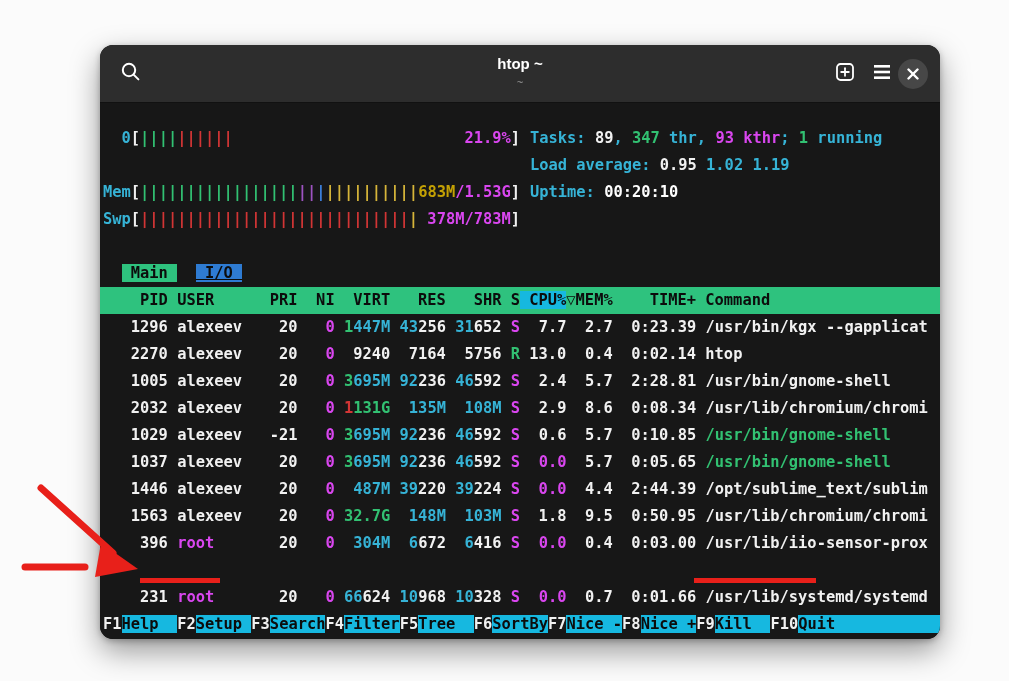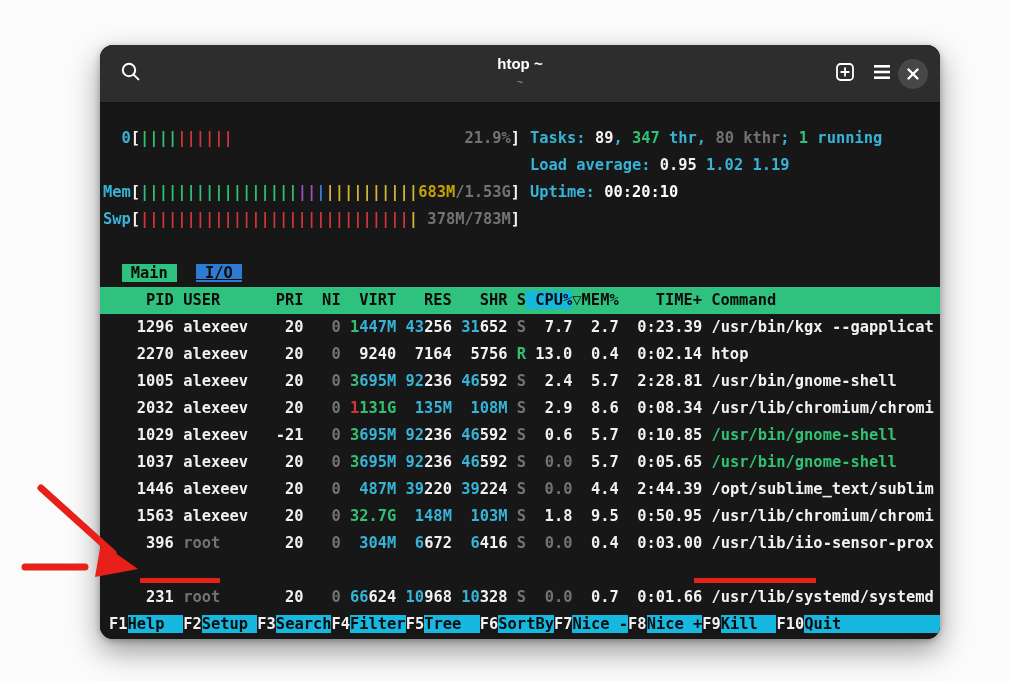--- a/index.html
+++ b/index.html
@@ -35,26 +35,26 @@
   .term {
     position:absolute; left:0; right:0; top:58px; bottom:0;
     background:#171717; overflow:hidden;
   }
   .term pre {
     position:absolute; left:3px; margin:0;
     font-family:"DejaVu Sans Mono", monospace;
     font-weight:700; font-size:15.4px; line-height:27px;
     white-space:pre;
   }
-  pre.fullw { left:0; right:0; padding-left:9px; }
+  pre.fullw { left:0; right:0; padding-left:3px; }
   pre.header-line { background:#2ec27e; }
   pre.highlight { background:#16b8e0; }
   
   .c-w  { color:#f1f1f1; }
-  .c-g  { color:#737373; }
+  .c-g  { color:#d946ef; }
   .c-c  { color:#36b3d6; }
   .c-cb { color:#ffffff; }
   .c-n  { color:#32c172; }
   .c-r  { color:#d23535; }
   .c-y  { color:#c4a104; }
   .c-yb { color:#d6b53a; }
   .c-p  { color:#9d53c1; }
   .c-b  { color:#3b7fdd; }
   .c-k  { color:#0c0c0c; }
   .bg-green { background:#2ec27e; }
@@ -97,21 +97,21 @@
         <line x1="10.5" y1="1.5" x2="1.5" y2="10.5" stroke="#ffffff" stroke-width="2.4" stroke-linecap="round"></line>
       </svg>
     </span>
   </div>
 
   <div class="term">
     <pre style="top:22px"><span class="c-c">  0</span><span class="c-w">[</span><span class="c-n">||||</span><span class="c-r">||||||</span><span class="c-g">                         21.9%</span><span class="c-w">]</span></pre>
     <pre style="top:76px"><span class="c-c">Mem</span><span class="c-w">[</span><span class="c-n">|||||||||||||||||</span><span class="c-p">||</span><span class="c-b">|</span><span class="c-yb">||||||||||</span><span class="c-y">683M</span><span class="c-g">/1.53G</span><span class="c-w">]</span></pre>
     <pre style="top:103px"><span class="c-c">Swp</span><span class="c-w">[</span><span class="c-r">|||||||||||||||||||||||||||||</span><span class="c-yb">|</span><span class="c-g"> 378M/783M</span><span class="c-w">]</span></pre>
 
-    <pre style="top:22px;left:430px"><span class="c-c">Tasks: </span><span class="c-w">89</span><span class="c-c">, </span><span class="c-n">347</span><span class="c-c"> thr, </span><span class="c-g">80 kthr</span><span class="c-c">; </span><span class="c-n">1</span><span class="c-c"> running</span></pre>
+    <pre style="top:22px;left:430px"><span class="c-c">Tasks: </span><span class="c-w">89</span><span class="c-c">, </span><span class="c-n">347</span><span class="c-c"> thr, </span><span class="c-g">93 kthr</span><span class="c-c">; </span><span class="c-n">1</span><span class="c-c"> running</span></pre>
     <pre style="top:49px;left:430px"><span class="c-c">Load average: </span><span class="c-w">0.95</span><span class="c-c"> 1.02 1.19</span></pre>
     <pre style="top:76px;left:430px"><span class="c-c">Uptime: </span><span class="c-cb">00:20:10</span></pre>
 
     <pre style="top:157px"><span class="c-w">  </span><span class="c-k bg-green"> Main </span><span class="c-w">  </span><span class="c-k bg-blue"> I/O </span></pre>
     <pre style="top:184px" class="fullw header-line"><span class="c-k">    PID USER      PRI  NI  VIRT   RES   SHR S</span><span class="c-k bg-cyan"> CPU%</span><span class="c-k">▽</span><span class="c-k">MEM%    TIME+ Command</span></pre>
 
     <pre style="top:211px" class="fullw"><span class="c-w">   1296 alexeev    20</span><span class="c-g">   0 </span><span class="c-n">1</span><span class="c-c">447M</span><span class="c-w"> </span><span class="c-c">43</span><span class="c-w">256 </span><span class="c-c">31</span><span class="c-w">652</span><span class="c-g"> S</span><span class="c-w">  7.7  2.7  0:23.39 /usr/bin/kgx --gapplicat</span></pre>
     <pre style="top:238px" class="fullw"><span class="c-w">   2270 alexeev    20</span><span class="c-g">   0 </span><span class="c-w"> 9240  7164  5756</span><span class="c-n"> R</span><span class="c-w"> 13.0  0.4  0:02.14 htop</span></pre>
     <pre style="top:265px" class="fullw"><span class="c-w">   1005 alexeev    20</span><span class="c-g">   0 </span><span class="c-n">3</span><span class="c-c">695M</span><span class="c-w"> </span><span class="c-c">92</span><span class="c-w">236 </span><span class="c-c">46</span><span class="c-w">592</span><span class="c-g"> S</span><span class="c-w">  2.4  5.7  2:28.81 /usr/bin/gnome-shell</span></pre>
     <pre style="top:292px" class="fullw"><span class="c-w">   2032 alexeev    20</span><span class="c-g">   0 </span><span class="c-r">1</span><span class="c-n">131G</span><span class="c-w"> </span><span class="c-c"> 135M</span><span class="c-w"> </span><span class="c-c"> 108M</span><span class="c-g"> S</span><span class="c-w">  2.9  8.6  0:08.34 /usr/lib/chromium/chromi</span></pre>

